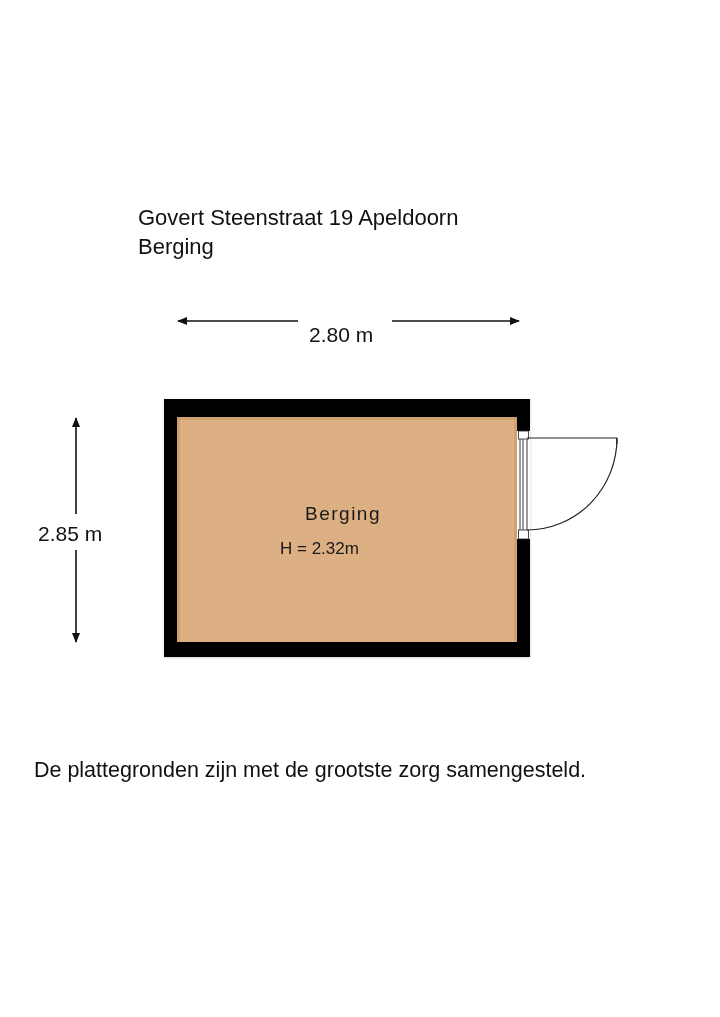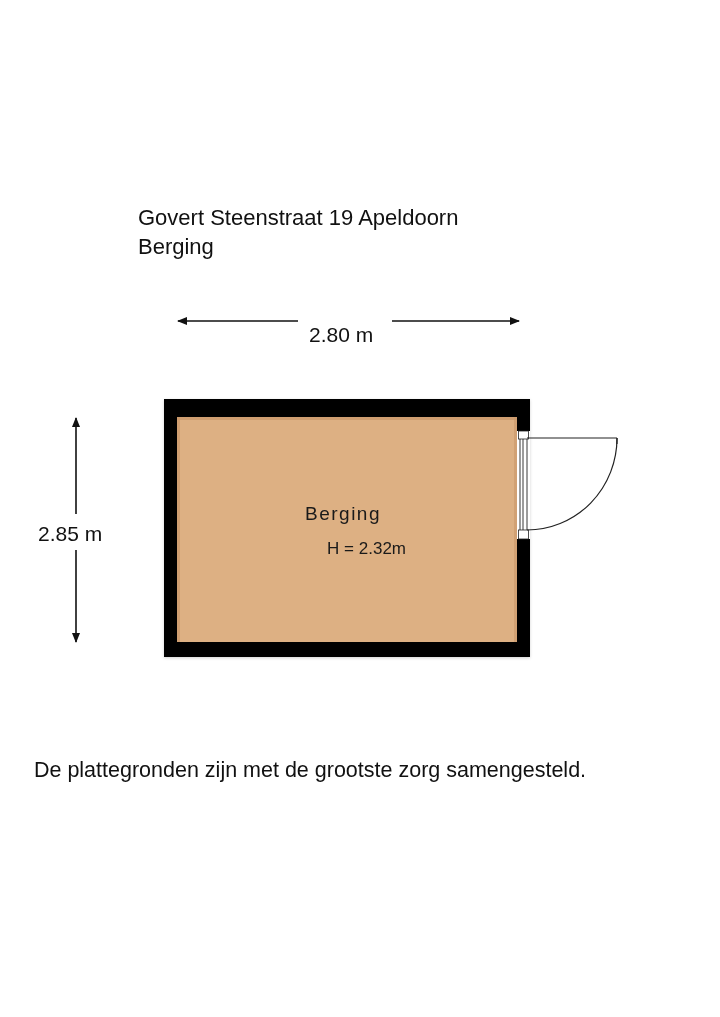--- a/index.html
+++ b/index.html
@@ -61,21 +61,21 @@
       text-align: center;
       font-size: 19px;
       letter-spacing: 1.5px;
       color: #1a1a1a;
     }
     .room-height {
       position: absolute;
       left: 280px;
       top: 539px;
       width: 126px;
-      text-align: right;
+      text-align: left;
       font-size: 17px;
       color: #1a1a1a;
     }
 
     .disclaimer {
       position: absolute;
       left: 0;
       top: 756px;
       width: 620px;
       text-align: center;

